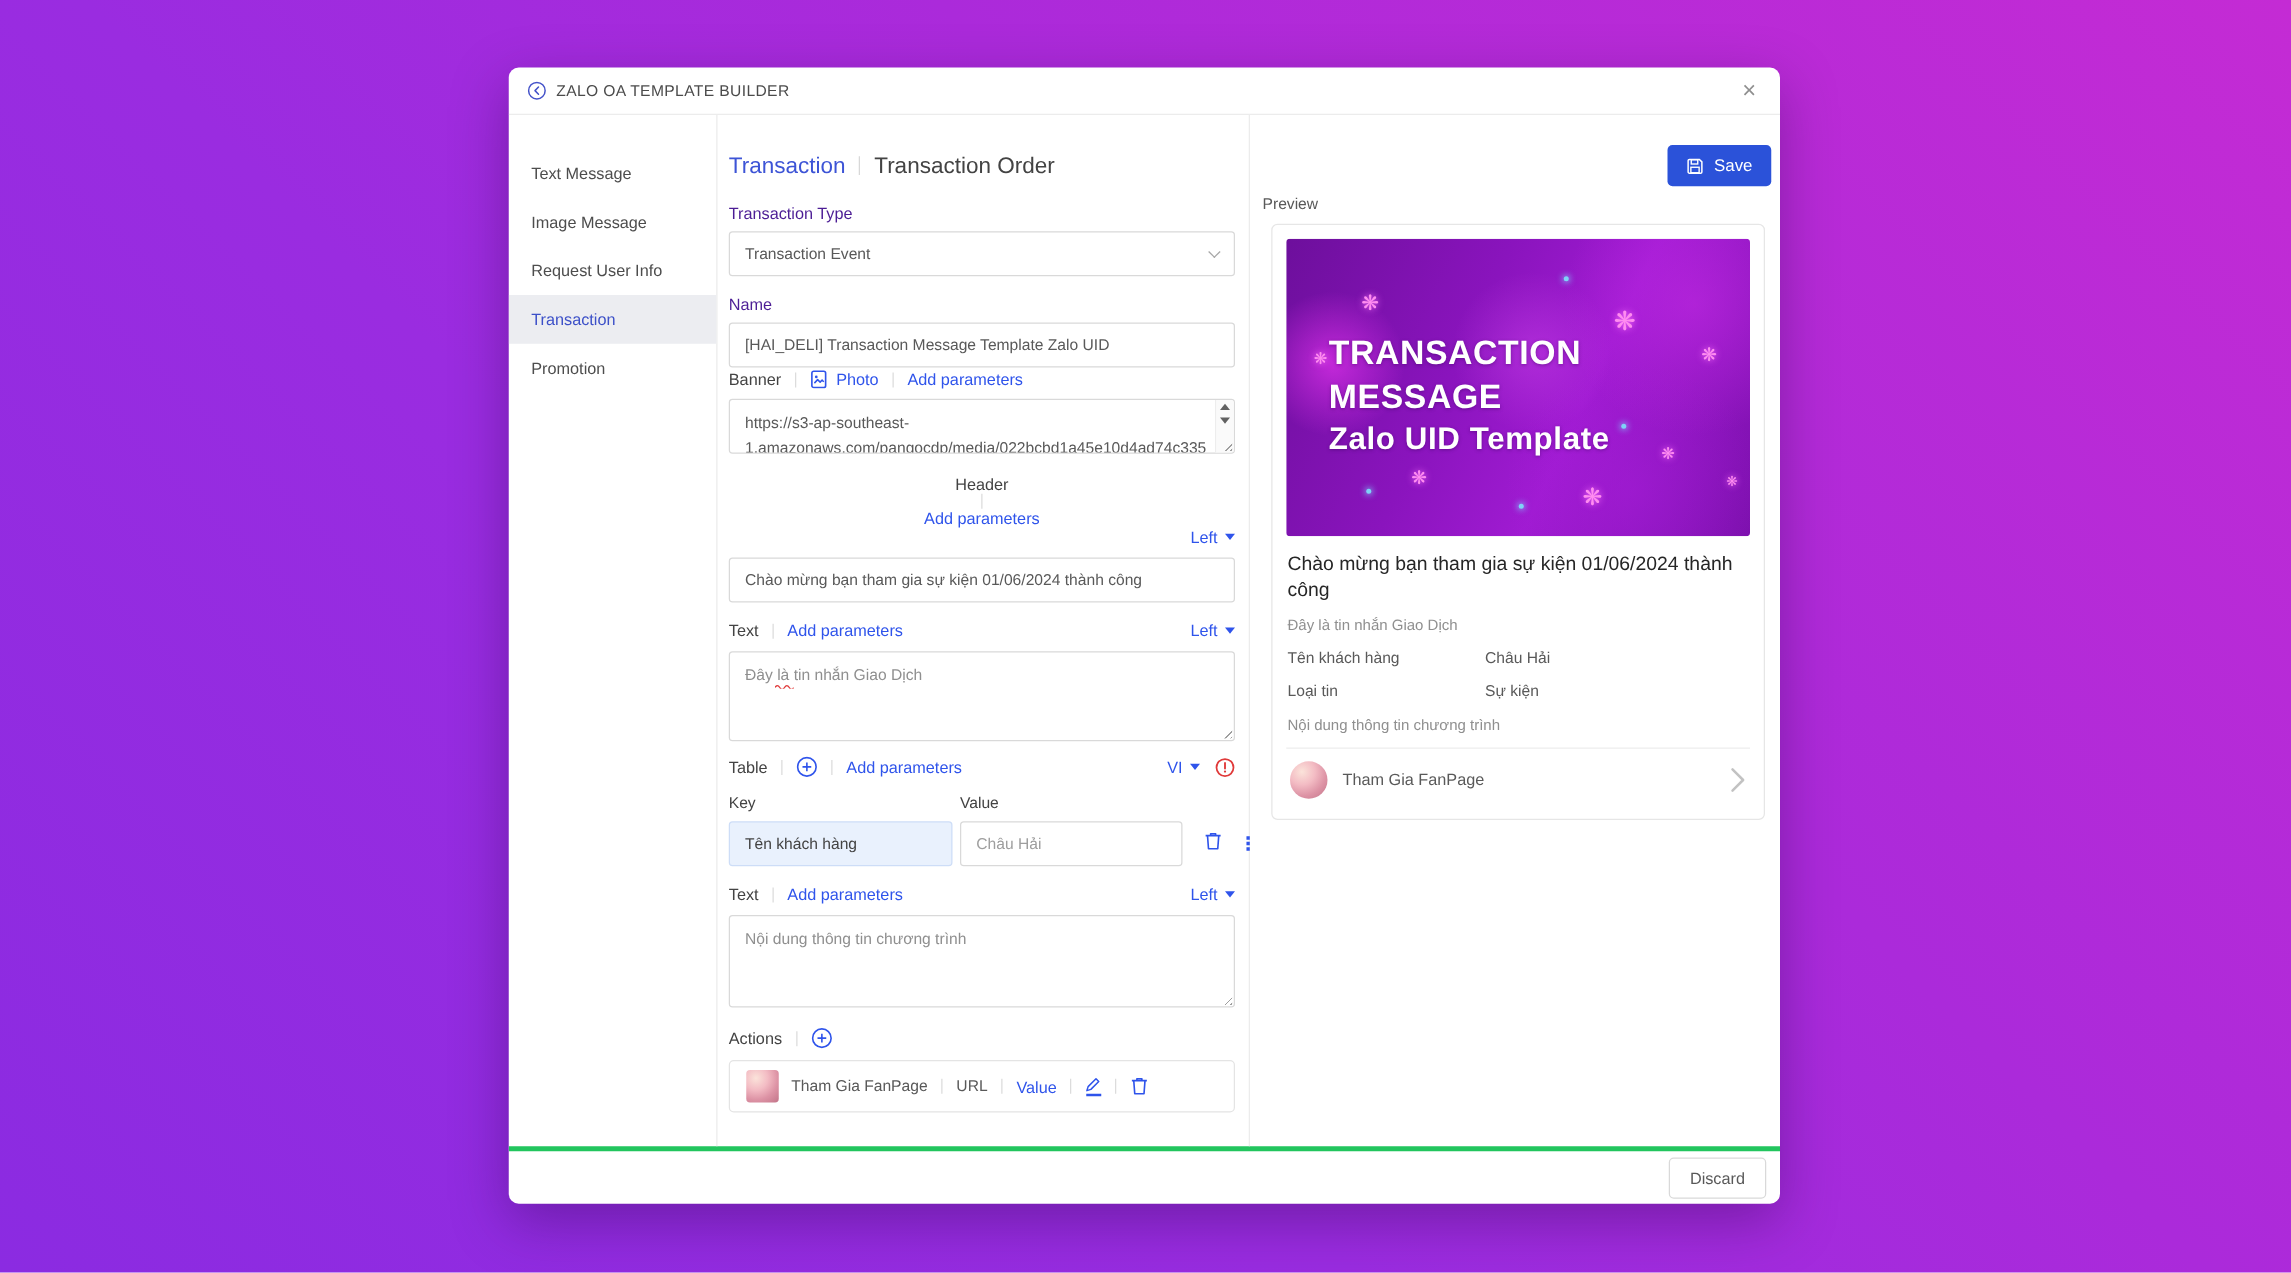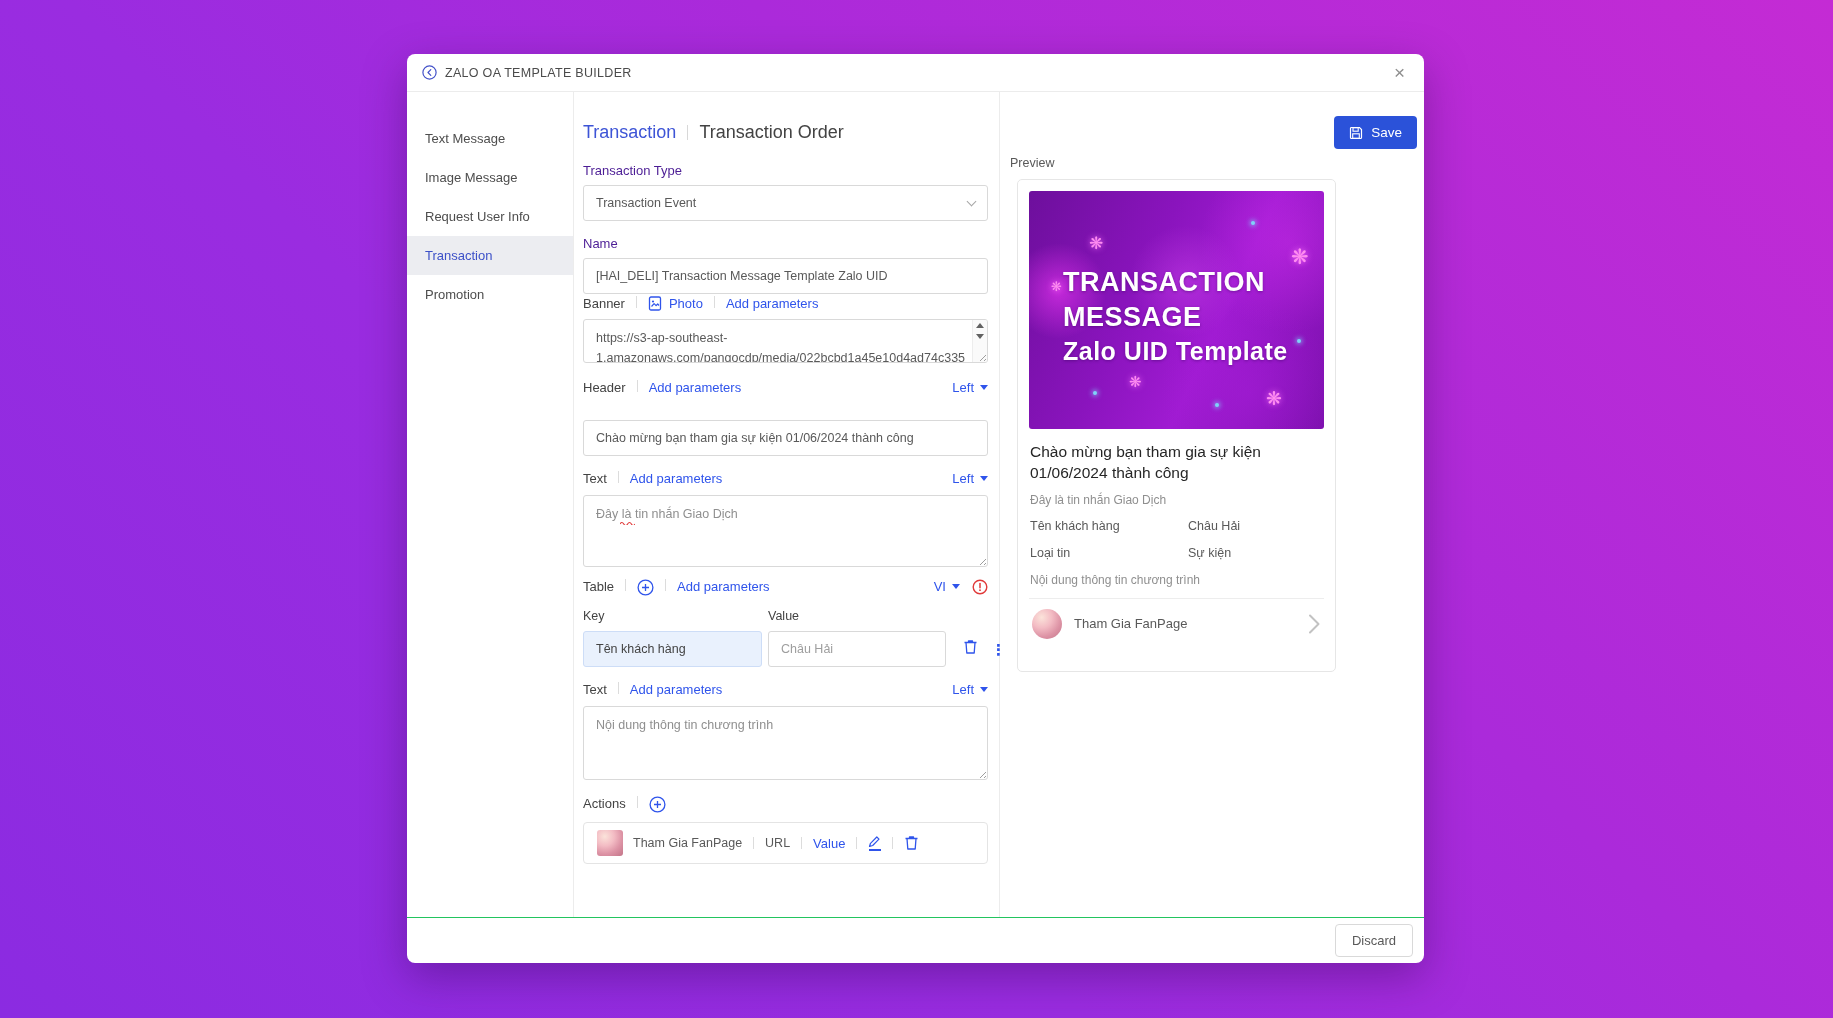--- a/index.html
+++ b/index.html
@@ -28,21 +28,21 @@
   .preview-panel { flex:1; position:relative; padding:64px 11px 0 10px; }
 
   
   .crumbs { display:flex; align-items:center; margin-bottom:20px; }
   .crumb-primary { color:#3d54d6; font-size:18px; }
   .crumb-sep { width:1px; height:15px; background:#d8d8d8; margin:0 11px; }
   .crumb-secondary { color:#434343; font-size:18px; }
 
   
   .f-label { font-size:13px; color:#4c1d95; margin-bottom:7px; }
-  .row { display:flex; align-items:flex-start; margin-bottom:8px; }
+  .row { display:flex; align-items:center; margin-bottom:8px; }
   .lbl { font-size:13px; color:#434343; }
   .link { font-size:13px; color:#2f54eb; cursor:pointer; }
   .sep { width:1px; height:12px; background:#dcdcdc; margin:0 11px; }
   .right-align { margin-left:auto; display:flex; align-items:center; gap:6px; cursor:pointer; }
   .caret { width:0; height:0; border-left:4.5px solid transparent; border-right:4.5px solid transparent;
     border-top:5.5px solid #2f54eb; }
 
   .select, .input { width:100%; height:36px; border:1px solid #d9d9d9; border-radius:3px;
     background:#fff; font-size:12.5px; color:#595959; padding:0 12px; }
   .select { display:flex; align-items:center; margin-bottom:15px; cursor:pointer;gap:46px; }
@@ -94,22 +94,22 @@
   .pencil-wrap { display:inline-flex; flex-direction:column; align-items:center; cursor:pointer; }
   .pencil-wrap .uline { width:12px; height:1.5px; background:#2f54eb; margin-top:1.5px; }
 
   
   .save-btn { position:absolute; top:24px; right:7px; height:33px; background:#2b52d9; color:#fff;
     border:none; border-radius:4px; font-size:13.5px; display:flex; align-items:center; gap:8px;
     padding:0 15px; cursor:pointer; font-family:inherit; }
 
   
   .preview-label { font-size:12.5px; color:#595959; margin-bottom:9px; }
-  .preview-card { margin-left:7px; width:319px; border:1px solid #e6e6e6; border-radius:5px;
-    padding:11px 11px 24px; background:#fff; }
+  .preview-card { margin-left:7px; width:395px; border:1px solid #e6e6e6; border-radius:5px;
+    padding:11px 11px 8px; background:#fff; }
   .pv-banner { height:238px; border-radius:3px; overflow:hidden; position:relative; margin-bottom:13px;
     background:
       radial-gradient(circle at 10% 42%, rgba(255,60,255,.55) 0%, transparent 16%),
       radial-gradient(circle at 53% 38%, rgba(235,90,255,.30) 0%, transparent 26%),
       radial-gradient(circle at 88% 22%, rgba(215,50,240,.40) 0%, transparent 28%),
       radial-gradient(circle at 75% 85%, rgba(170,30,220,.45) 0%, transparent 30%),
       linear-gradient(115deg,#6d0f9c 0%,#8a14bd 38%,#a01bd2 62%,#7c10ad 100%); }
   .pv-banner-text { position:absolute; left:34px; top:74px; color:#fff; text-shadow:0 1px 3px rgba(55,0,90,.45); }
   .pv-banner-text .l1 { font-size:27px; font-weight:800; letter-spacing:.5px; line-height:1.3; }
   .pv-banner-text .l2 { font-size:25px; font-weight:800; letter-spacing:.5px; line-height:1.3; }
@@ -123,21 +123,21 @@
     color:#595959; margin:0 1px 13px; }
   .pv-foot { font-size:12px; color:#8f8f8f; margin:0 1px 11px; }
   .pv-divider { border-top:1px solid #ededed; }
   .pv-action { display:flex; align-items:center; padding:10px 3px 8px; }
   .avatar-rd { width:30px; height:30px; border-radius:50%; flex:0 0 auto;
     background:radial-gradient(circle at 32% 28%,#fbe3da 0%,#f3bcc4 35%,#dd93a5 65%,#c27488 100%); }
   .pv-action .t { font-size:13px; color:#595959; margin-left:12px; }
   .pv-chev { margin-left:auto; display:flex; }
 
   
-  .modal-footer { height:46px; border-top:1px solid #22c55e; display:flex; align-items:center;
+  .modal-footer { height:46px; border-top:4px solid #22c55e; display:flex; align-items:center;
     justify-content:flex-end; padding-right:11px; }
   .discard-btn { border:1px solid #d9d9d9; background:#fff; color:#595959; font-size:13px;
     border-radius:4px; height:33px; padding:0 16px; cursor:pointer; font-family:inherit; }
 </style>
 </head>
 <body>
 
 <div class="modal">
 
   <div class="modal-header">
@@ -194,21 +194,21 @@
       </div>
       <div class="ta-wrap">
         <textarea class="ta url" spellcheck="false" style="">https://s3-ap-southeast-1.amazonaws.com/pangocdp/media/022bcbd1a45e10d4ad74c3356c659</textarea>
         <span class="sbar">
           <span class="tri-up"></span>
           <span class="tri-dn"></span>
         </span>
         <span class="rsz"></span>
       </div>
 
-      <div class="row" style="margin-bottom:25px;">
+      <div class="row" style="margin-bottom:9px;flex-direction:column;">
         <span class="lbl">Header</span>
         <span class="sep"></span>
         <span class="link">Add parameters</span>
         <span class="right-align">
           <span class="link">Left</span>
           <span class="caret"></span>
         </span>
       </div>
       <input class="input" style="margin-bottom: 15px;" value="Chào mừng bạn tham gia sự kiện 01/06/2024 thành công">
 

